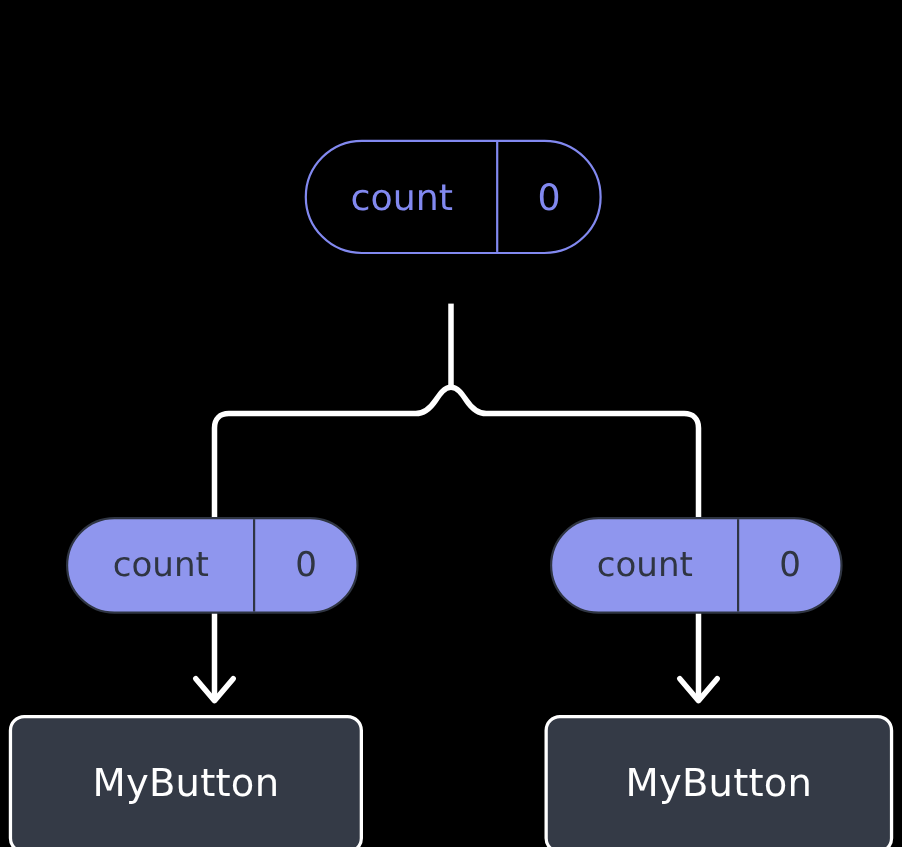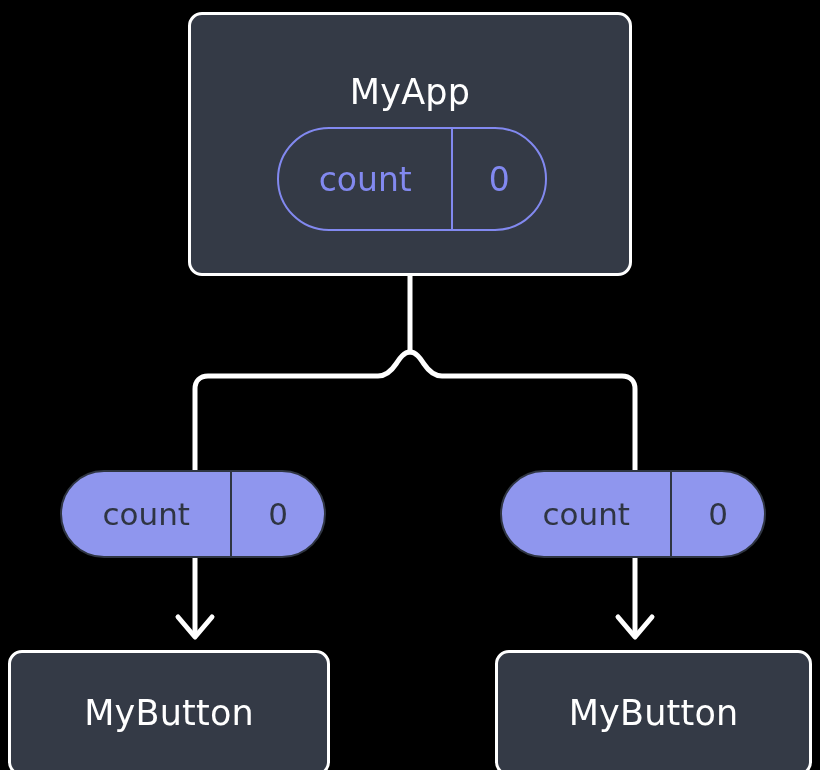--- a/index.html
+++ b/index.html
@@ -98,23 +98,20 @@
     <path d="M410,352 C416,352 420,358 424,364 C428,370 433,376 442,376
              L622,376 C630,376 635,381 635,389 L635,470" fill="none" stroke="#ffffff" stroke-width="5" stroke-linecap="round" stroke-linejoin="round"></path>
 
     <path d="M195,556 L195,636" fill="none" stroke="#ffffff" stroke-width="5" stroke-linecap="butt"></path>
     <path d="M178,617 L195,637 L212,617" fill="none" stroke="#ffffff" stroke-width="5" stroke-linecap="round" stroke-linejoin="round"></path>
 
     <path d="M635,556 L635,636" fill="none" stroke="#ffffff" stroke-width="5" stroke-linecap="butt"></path>
     <path d="M618,617 L635,637 L652,617" fill="none" stroke="#ffffff" stroke-width="5" stroke-linecap="round" stroke-linejoin="round"></path>
   </svg>
 
-  <div class="node-box" style="left:188px; top:12px; width:444px; height:264px; padding-top:60px;">
-    <span class="node-title">MyApp</span>
-  </div>
 
   <div class="pill pill-outline" style="left:277px; top:127px; width:270px; height:104px;">
     <div class="pill-cell pill-key" style="width:177px;">count</div>
     <div class="pill-cell pill-val" style="width:93px;">0</div>
   </div>
 
   <div class="pill pill-filled" style="left:60px; top:470px; width:266px; height:88px;">
     <div class="pill-cell pill-key" style="width:173px;">count</div>
     <div class="pill-cell pill-val" style="width:93px;">0</div>
   </div>

